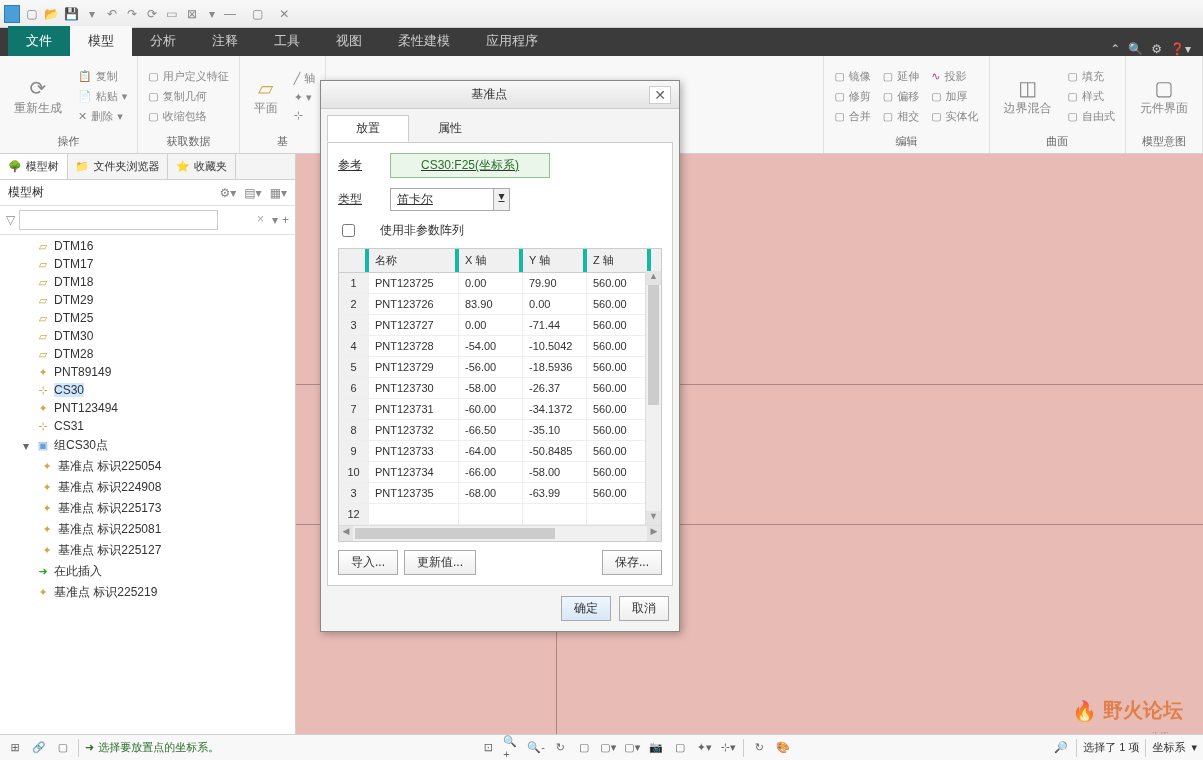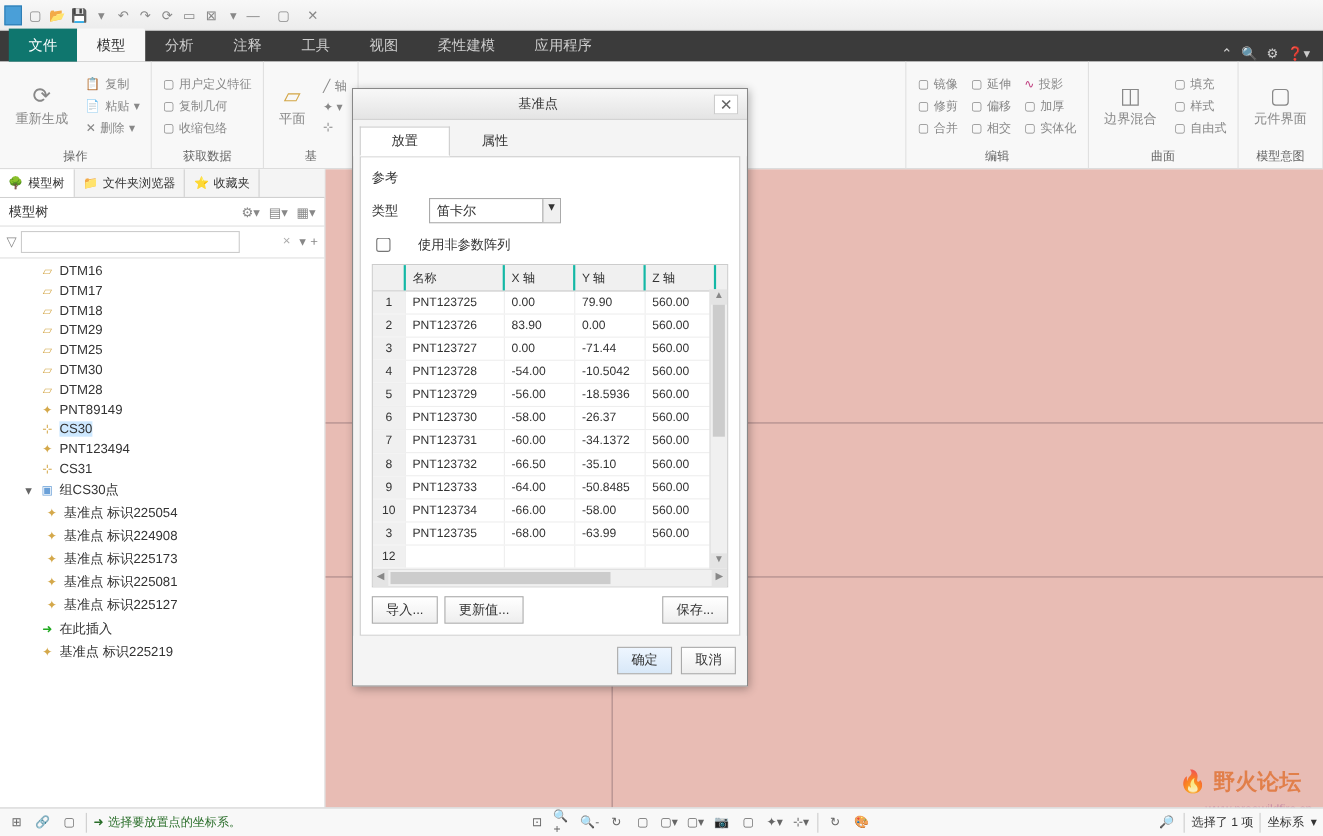--- a/index.html
+++ b/index.html
@@ -62,31 +62,31 @@
 
 
 .dialog { position: absolute; left: 320px; top: 80px; width: 360px; background: #f4f4f4; border: 1px solid #888; box-shadow: 2px 2px 8px rgba(0,0,0,0.3); }
 .dlg-title { height: 28px; background: linear-gradient(#f8f8f8,#e4e4e4); display: flex; align-items: center; padding: 0 8px; border-bottom: 1px solid #ccc; }
 .dlg-title .t { flex: 1; text-align: center; }
 .dlg-close { cursor: pointer; color: #666; font-size: 14px; padding: 0 4px; border: 1px solid #ccc; background: #fff; }
 .dlg-tabs { display: flex; padding: 6px 6px 0 6px; background: #f4f4f4; }
 .dlg-tab { padding: 4px 28px; cursor: pointer; border: 1px solid transparent; }
 .dlg-tab.active { background: #fff; border: 1px solid #ccc; border-bottom-color: #fff; }
 .dlg-body { background: #fff; margin: 0 6px; border: 1px solid #ccc; padding: 10px; }
-.frow { display: flex; align-items: center; margin-bottom: 10px; gap: 12px; }
+.frow { display: flex; align-items: center; margin-bottom: 10px; gap: 12px; text-decoration: underline; }
 .frow label { width: 40px; }
 .refbox { border: 1px solid #8ac48a; background: #eaf6ea; padding: 3px 12px; color: #2a6e2a; min-width: 160px; text-align: center; }
 .typesel { display: flex; border: 1px solid #aaa; min-width: 120px; }
 .typesel .v { flex: 1; padding: 2px 6px; }
 .typesel .dd { width: 16px; border-left: 1px solid #aaa; text-align: center; background: #f0f0f0; cursor: pointer; }
 .chkrow { margin: 8px 0; display: flex; align-items: center; gap: 22px; }
 
 .grid { border: 1px solid #ccc; position: relative; }
 .ghead { display: flex; background: #f0f0f0; border-bottom: 1px solid #ccc; }
-.gh { padding: 4px 6px; border-right: 2px solid #14b8a6; font-size: 11px; }
+.gh { padding: 4px 6px; border-right: 4px solid #14b8a6; font-size: 11px; }
 .gh.rn { width: 30px; }
 .gh.nm { width: 90px; }
 .gh.ax { width: 64px; }
 .gbody { max-height: 280px; overflow: hidden; position: relative; }
 .grow { display: flex; border-bottom: 1px solid #eee; }
 .gc { padding: 4px 6px; border-right: 1px solid #eee; font-size: 11px; overflow: hidden; white-space: nowrap; }
 .gc.rn { width: 30px; background: #f0f0f0; text-align: center; }
 .gc.nm { width: 90px; }
 .gc.ax { width: 64px; }
 .gscroll-v { position: absolute; right: 0; top: 22px; bottom: 16px; width: 16px; background: #f0f0f0; border-left: 1px solid #ddd; }
@@ -374,20 +374,21 @@
     <span class="t">基准点</span>
     <span class="dlg-close">✕</span>
   </div>
   <div class="dlg-tabs">
     <div class="dlg-tab active">放置</div>
     <div class="dlg-tab">属性</div>
   </div>
   <div class="dlg-body">
     <div class="frow">
       <label>参考</label>
+      <div class="refbox">CS30:F25(坐标系)</div>
     </div>
     <div class="frow">
       <label>类型</label>
       <div class="typesel">
         <div class="v">笛卡尔</div>
         <div class="dd">▾</div>
       </div>
     </div>
     <div class="chkrow">
       <input type="checkbox" style="">

